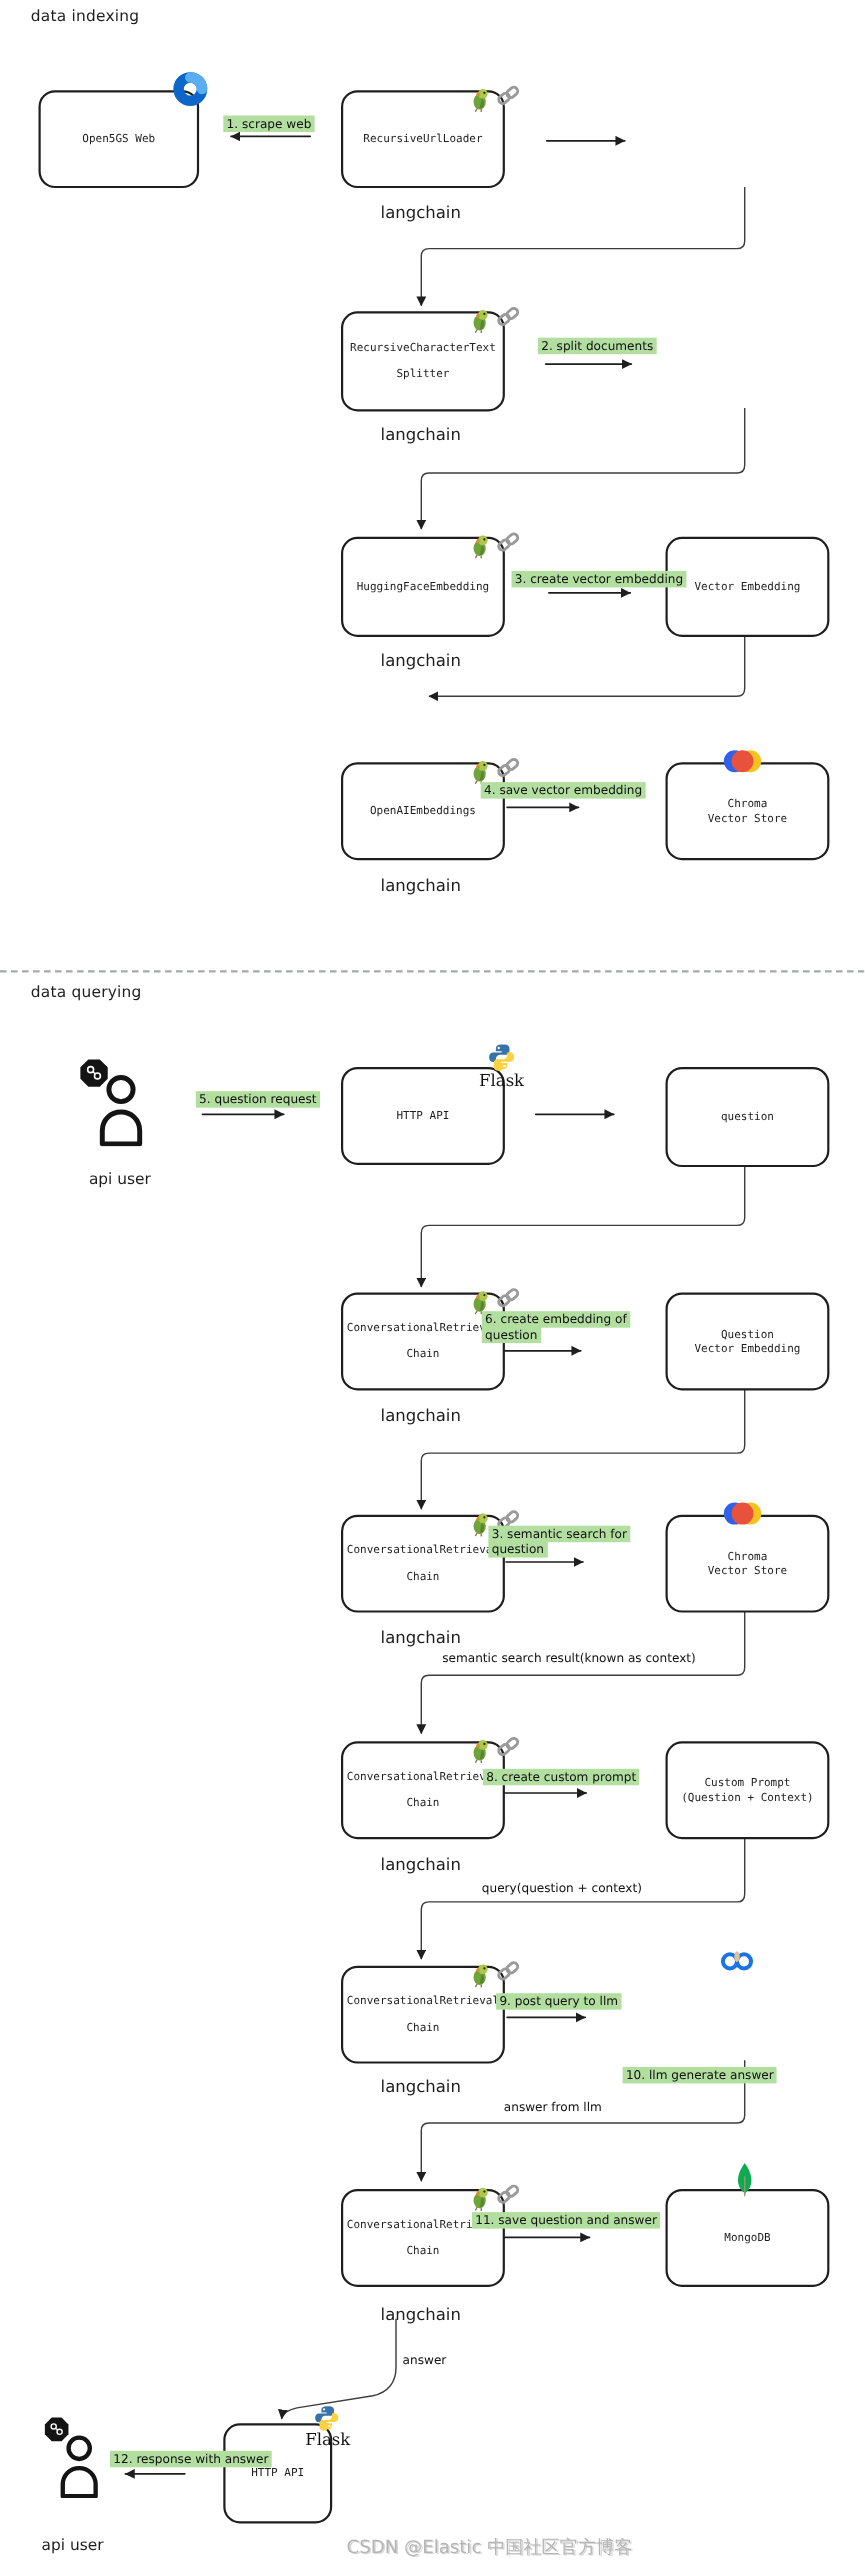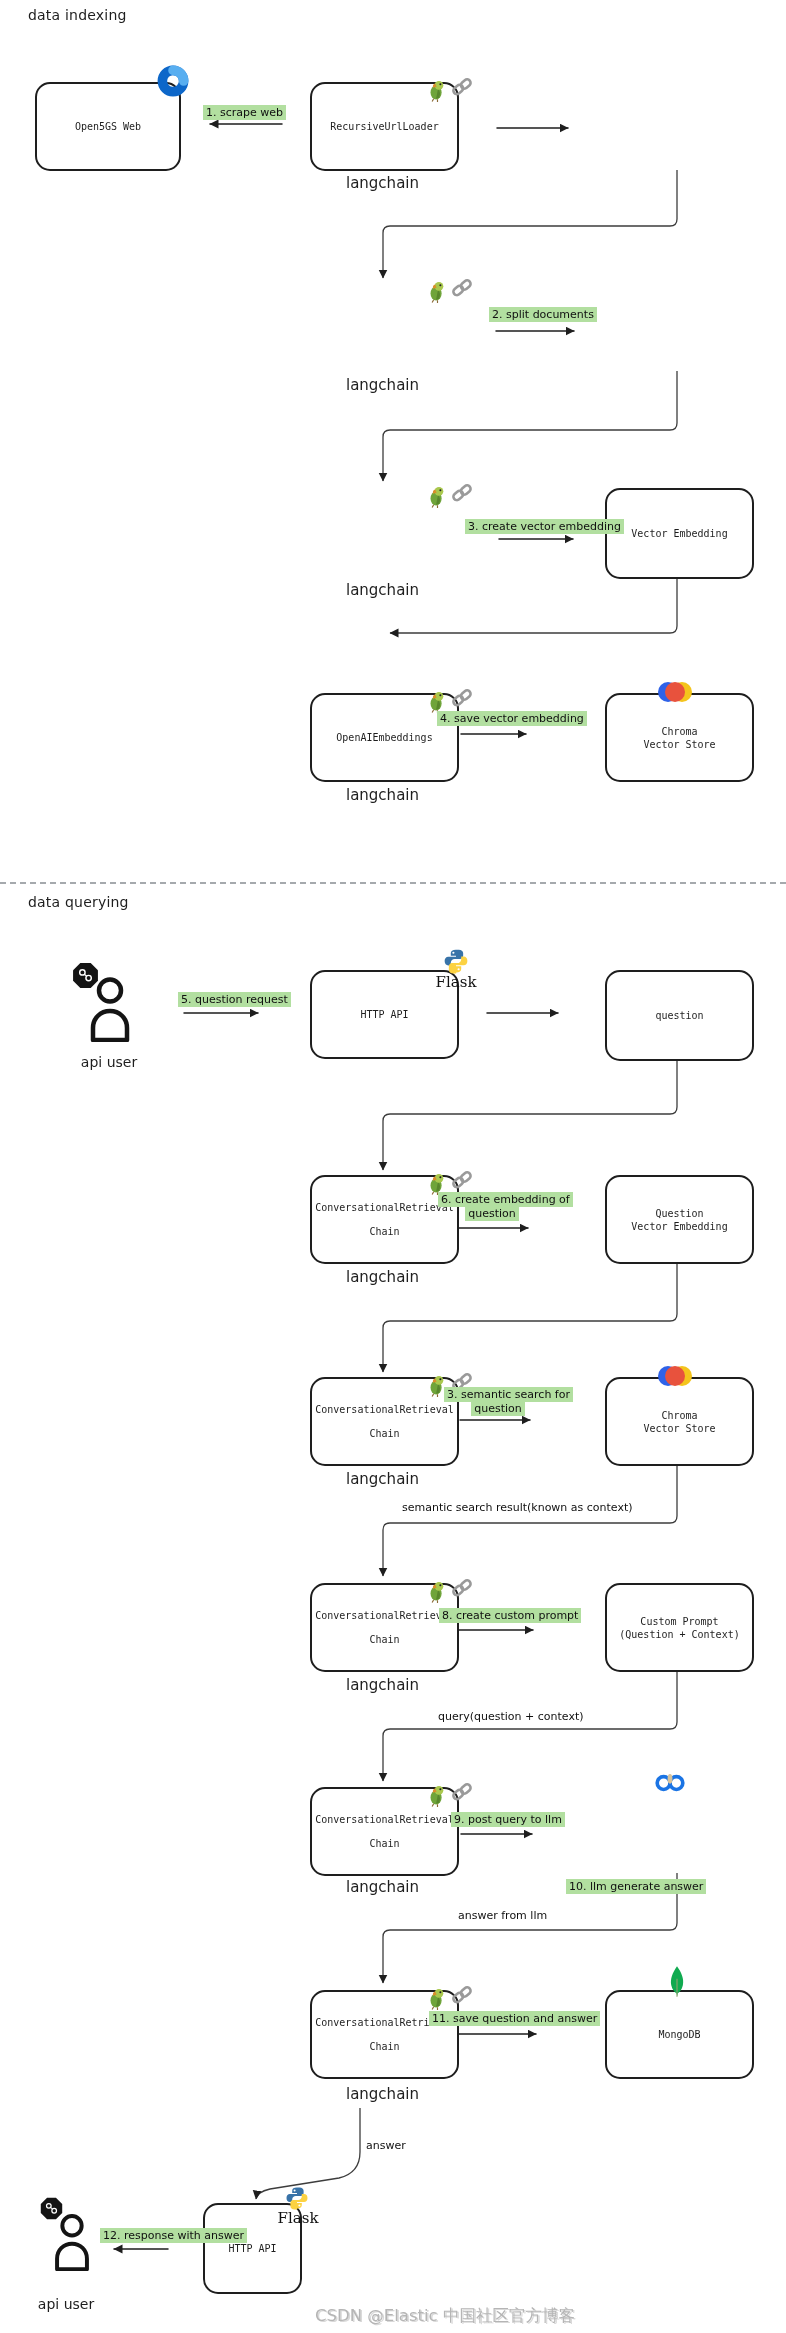--- a/index.html
+++ b/index.html
@@ -4,23 +4,23 @@
 <style>
   html,body{margin:0;padding:0;background:#fff;}
   .canvas{position:relative;width:786px;height:2333px;background:#fff;overflow:hidden;
           font-family:"DejaVu Sans",sans-serif;color:#1e1e1e;}
   .wires{position:absolute;left:0;top:0;z-index:1;}
   .box{position:absolute;z-index:2;background:#fff;border:2.6px solid #1e1e1e;border-radius:15px;
        display:flex;flex-direction:column;align-items:center;justify-content:center;}
   .box span{font-family:"DejaVu Sans Mono",monospace;font-size:10px;color:#1e1e1e;white-space:nowrap;}
   .box.gap span{line-height:13px;}
   .box.wide-gap span{line-height:24px;}
-  .cap{position:absolute;z-index:2;font-size:15px;color:#1e1e1e;text-align:center;}
+  .cap{position:absolute;z-index:2;font-size:15px;color:#1e1e1e;text-align:center;margin-top:10px;}
   .title{position:absolute;z-index:2;font-size:14px;font-weight:500;color:#1e1e1e;letter-spacing:.2px;}
-  .step{position:absolute;z-index:4;font-size:11px;line-height:14px;color:#101010;text-align:center;white-space:nowrap;}
+  .step{position:absolute;z-index:4;font-size:11px;line-height:14px;color:#101010;text-align:left;white-space:nowrap;}
   .step span{background:#b2dfa0;padding:1px 3px;}
   .flow{position:absolute;z-index:3;font-size:11px;color:#101010;white-space:nowrap;}
   .icon{position:absolute;z-index:3;}
   .divider{position:absolute;left:0;top:882px;width:786px;height:0;border-top:2px dashed #a5a9ad;z-index:1;}
   .flask{position:absolute;z-index:3;font-family:"DejaVu Serif",serif;font-size:15px;color:#111;text-align:center;}
   .watermark{position:absolute;z-index:5;font-size:16.5px;color:#b5b5b5;white-space:nowrap;
              text-shadow:1.5px 1px 0 rgba(170,170,170,.45);}
 </style>
 </head>
 <body>
@@ -135,27 +135,34 @@
     <span>RecursiveUrlLoader</span>
   </div>
   <svg class="icon" style="left:426px;top:75px" width="50" height="27">
       <use href="#sym-lc"></use>
     </svg>
   <div class="cap" style="left:310px;top:174px;width:145px">langchain</div>
 
 
   <div class="step" style="left:203px;top:106px"><span>1. scrape web</span></div>
 
+  <div class="box wide-gap" style="left:310px;top:283px;width:145px;height:87px">
+    <span>RecursiveCharacterText</span>
+    <span>Splitter</span>
+  </div>
   <svg class="icon" style="left:426px;top:276px" width="50" height="27">
       <use href="#sym-lc"></use>
     </svg>
   <div class="cap" style="left:310px;top:376px;width:145px">langchain</div>
 
   <div class="step" style="left:489px;top:308px"><span>2. split documents</span></div>
 
+  <div class="box" style="left:310px;top:488px;width:145px;height:87px">
+    <span>HuggingFaceEmbedding</span>
+  </div>
   <svg class="icon" style="left:426px;top:481px" width="50" height="27">
       <use href="#sym-lc"></use>
     </svg>
   <div class="cap" style="left:310px;top:581px;width:145px">langchain</div>
 
   <div class="box" style="left:605px;top:488px;width:145px;height:87px">
     <span>Vector Embedding</span>
   </div>
   <div class="step" style="left:465px;top:520px"><span>3. create vector embedding</span></div>
 

